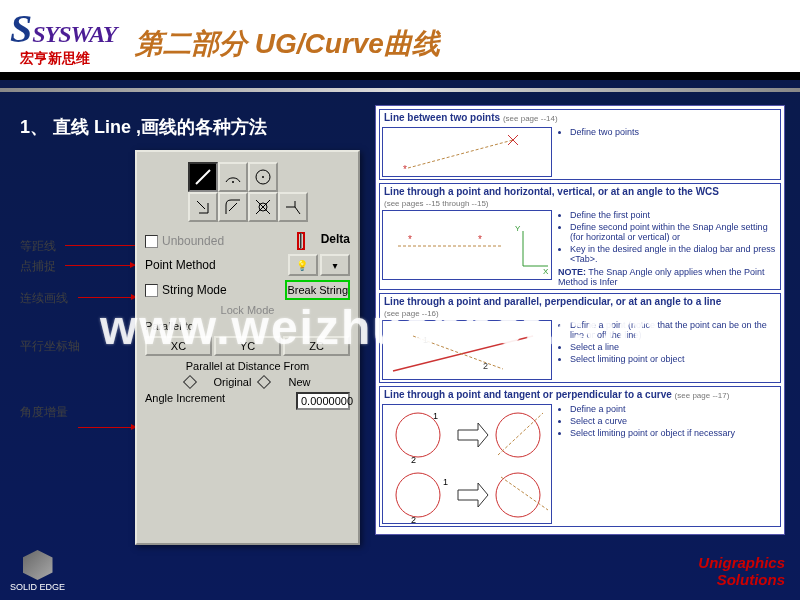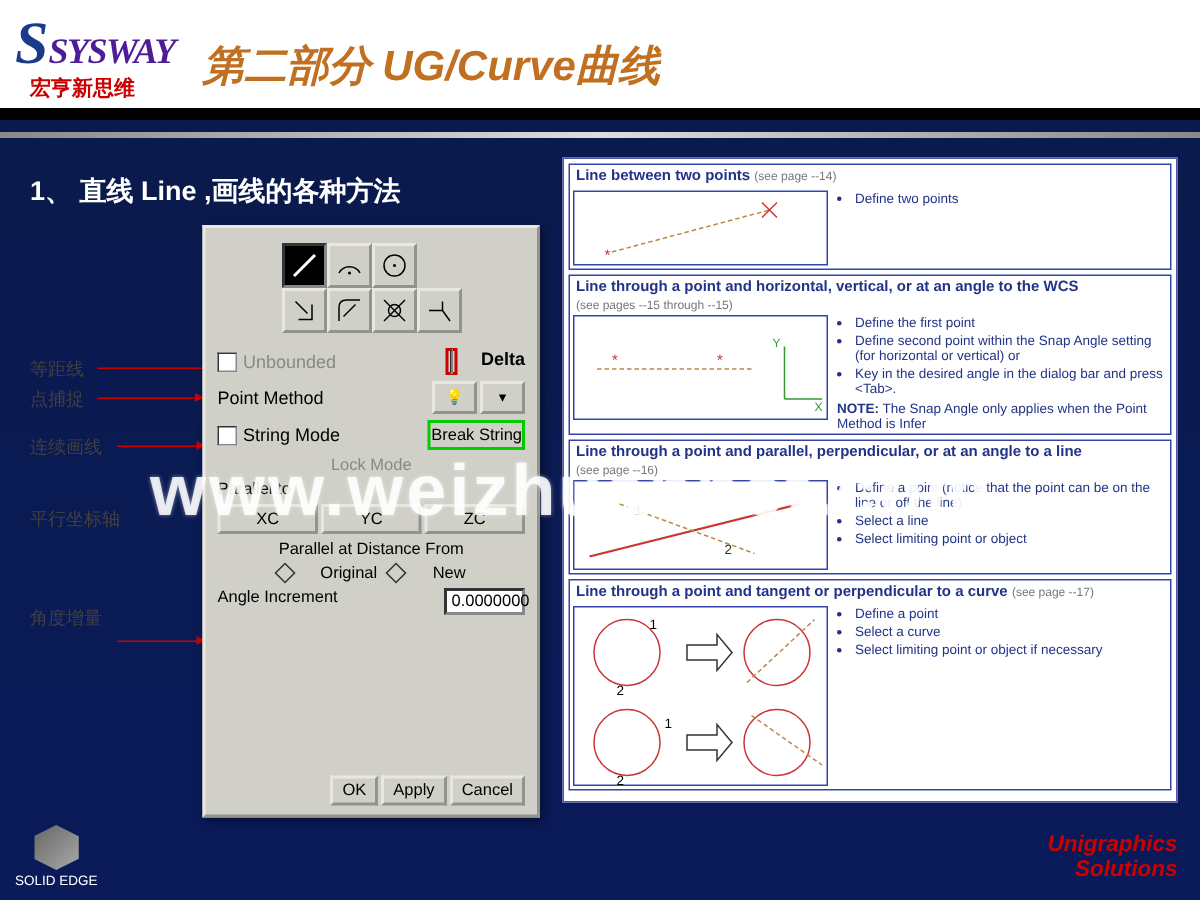--- a/index.html
+++ b/index.html
@@ -374,25 +374,20 @@
         <span class="radio-dot"></span>
         <span>New</span>
       </div>
   </div>
 
   <div class="input-row">
     <span>Angle Increment</span>
     <span class="num-input">0.0000000</span>
   </div>
 
-  <div class="dlg-btns">
-    <span class="btn">OK</span>
-    <span class="btn">Apply</span>
-    <span class="btn">Cancel</span>
-  </div>
 </div>
 
 <div class="ref-panel">
   <div class="ref-section">
     <div class="ref-title"><span>Line between two points</span> <span class="ref-pg">(see page --14)</span></div>
     <div class="ref-body">
       <div class="ref-diagram">
         <svg width="170" height="50">
             <line x1="25" y1="40" x2="130" y2="12" stroke="#b84" stroke-dasharray="3,2"></line>
             <text x="20" y="45" fill="#c33" font-size="10">*</text>

